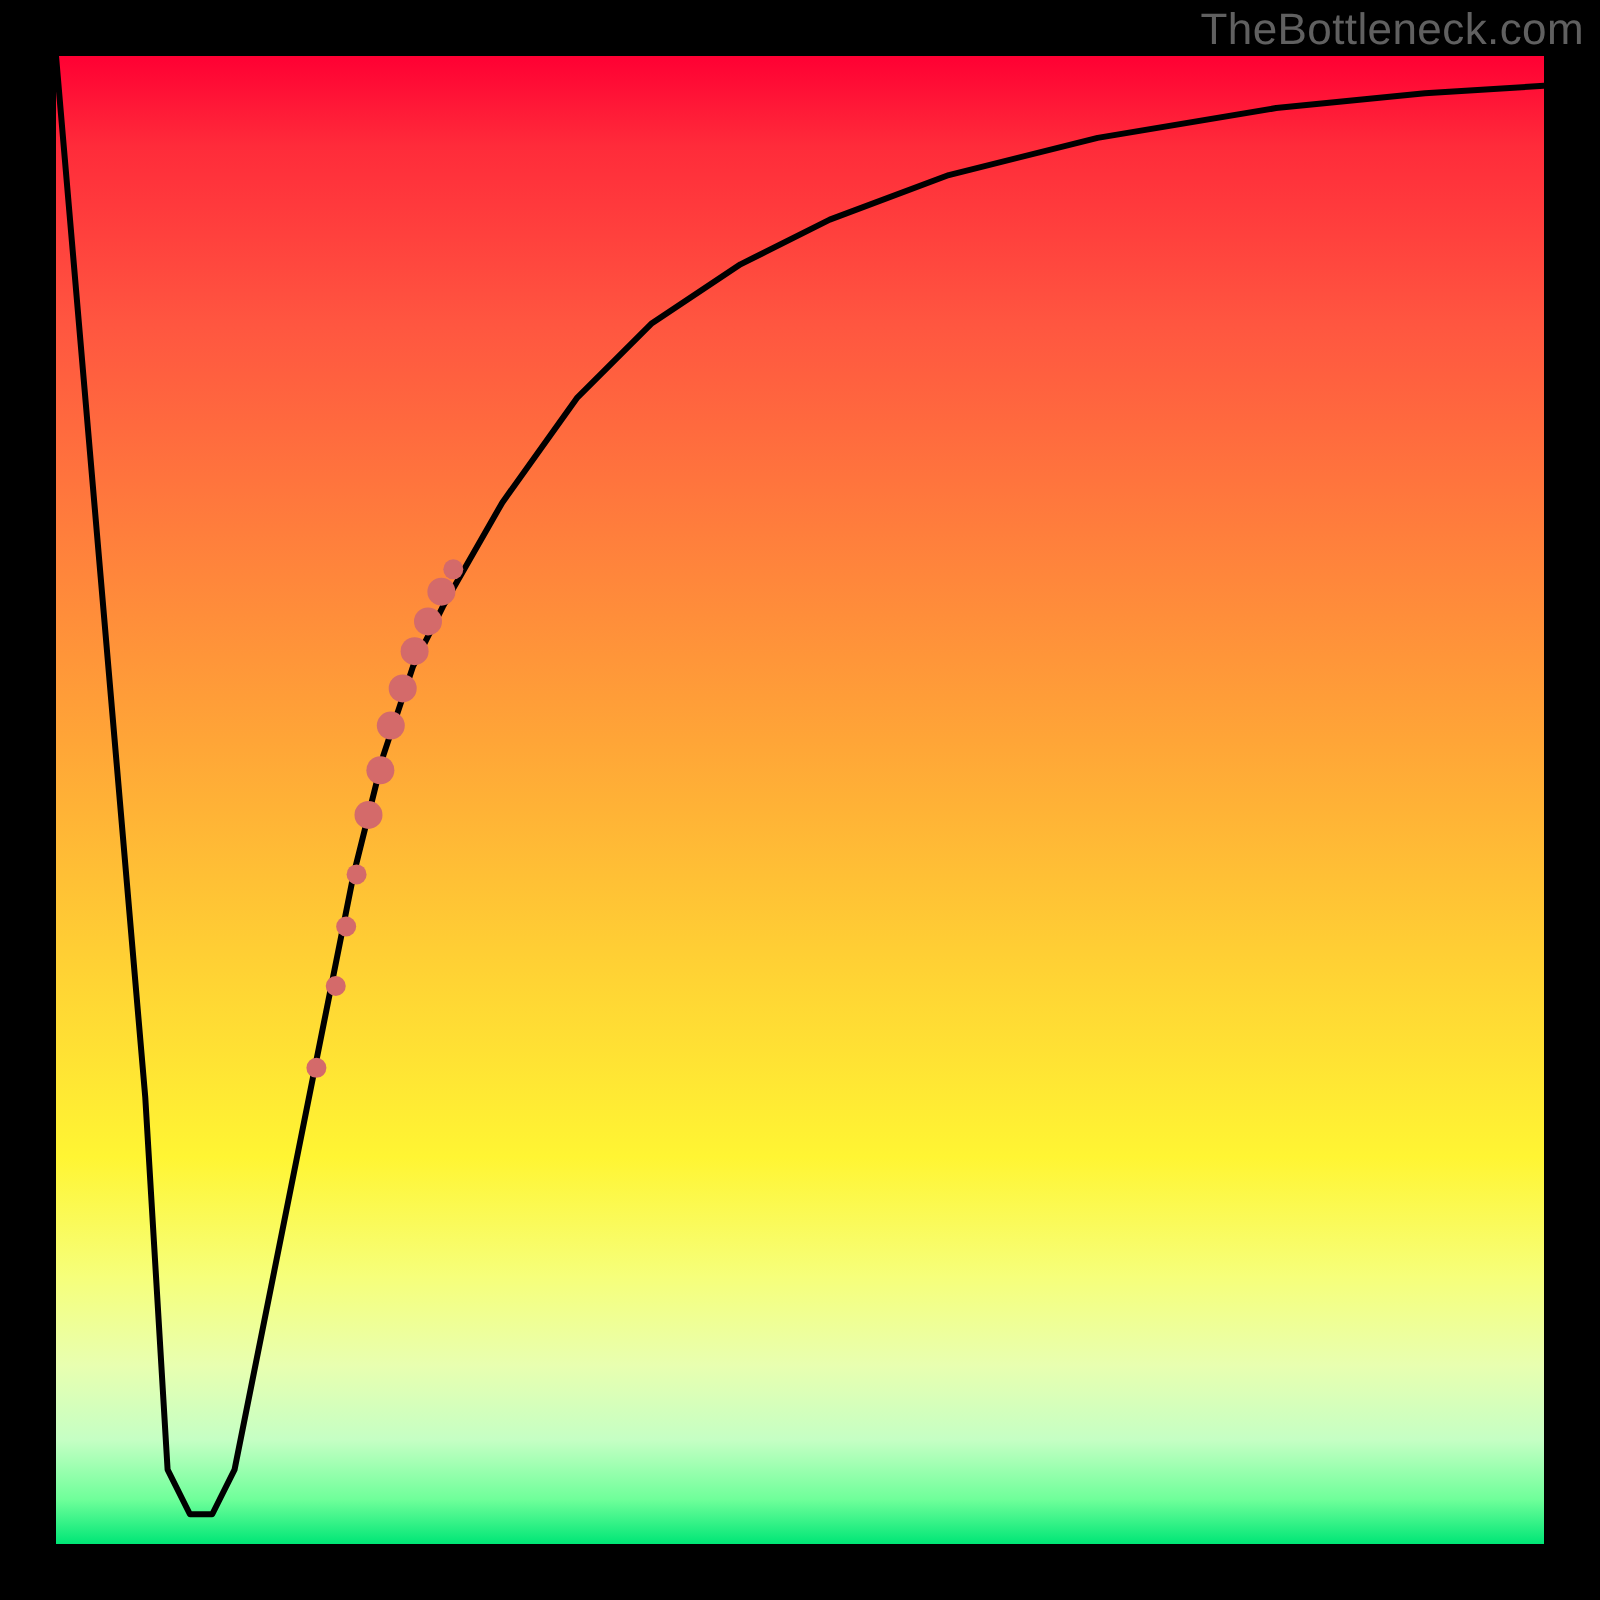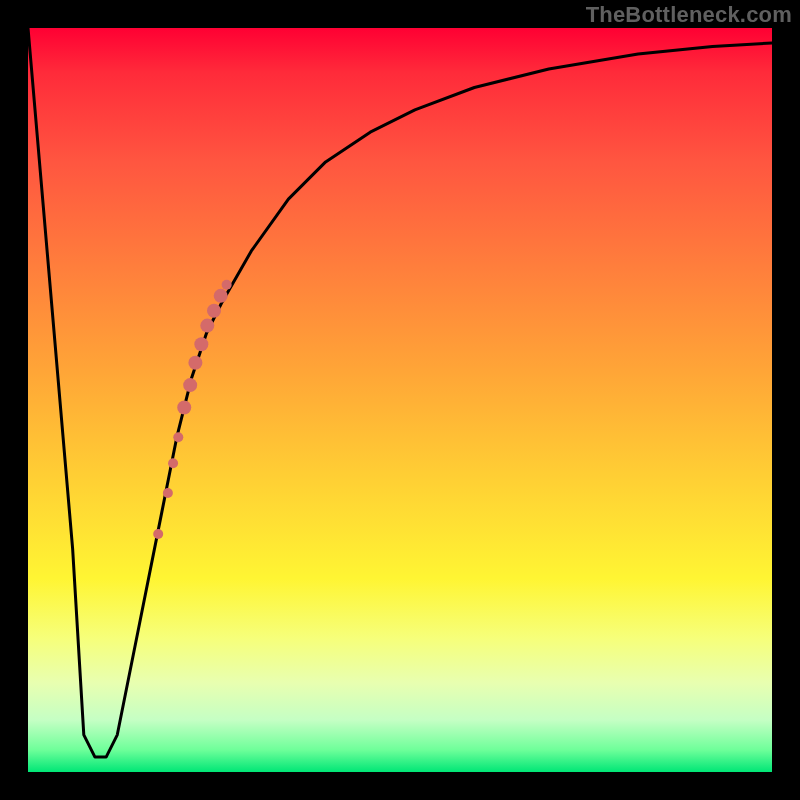--- a/index.html
+++ b/index.html
@@ -58,21 +58,20 @@
     display: block;
   }
   .watermark {
     position: absolute;
     top: 2px;
     right: 8px;
     color: #606060;
     font-size: 22px;
     letter-spacing: 0.2px;
     user-select: none;
-    font-weight: bold;
   }
 </style>
 </head>
 <body>
 
 <div class="frame">
   <div class="plot-area">
     <div class="gradient"></div>
     <svg class="curve" viewBox="0 0 744 744" preserveAspectRatio="none">
       <path id="curve-path" fill="none" stroke="#000" stroke-width="3" stroke-linejoin="round" stroke-linecap="round" d="M0.00 0.00 L22.32 260.40 L44.64 520.80 L55.80 706.80 L66.96 729.12 L78.12 729.12 L89.28 706.80 L111.60 595.20 L133.92 483.60 L148.80 409.20 L163.68 349.68 L178.56 305.04 L193.44 275.28 L223.20 223.20 L260.40 171.12 L297.60 133.92 L342.24 104.16 L386.88 81.84 L446.40 59.52 L520.80 40.92 L610.08 26.04 L684.48 18.60 L744.00 14.88"></path>

